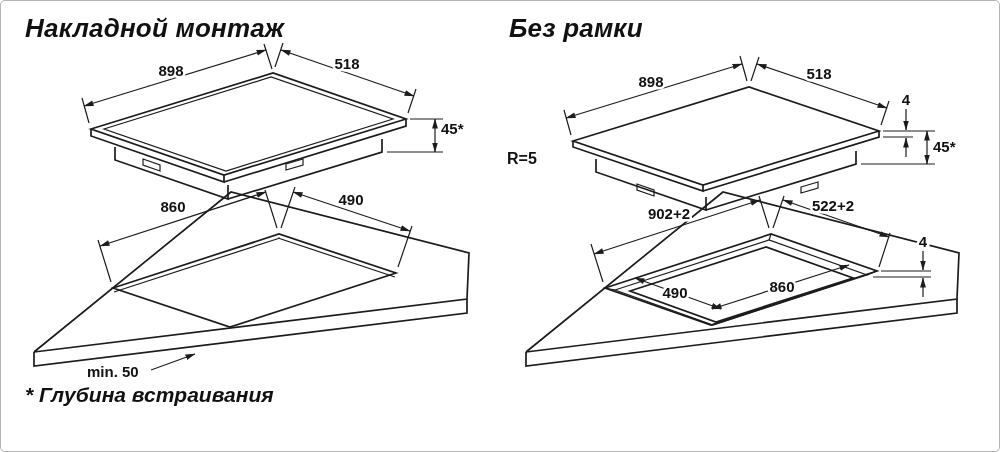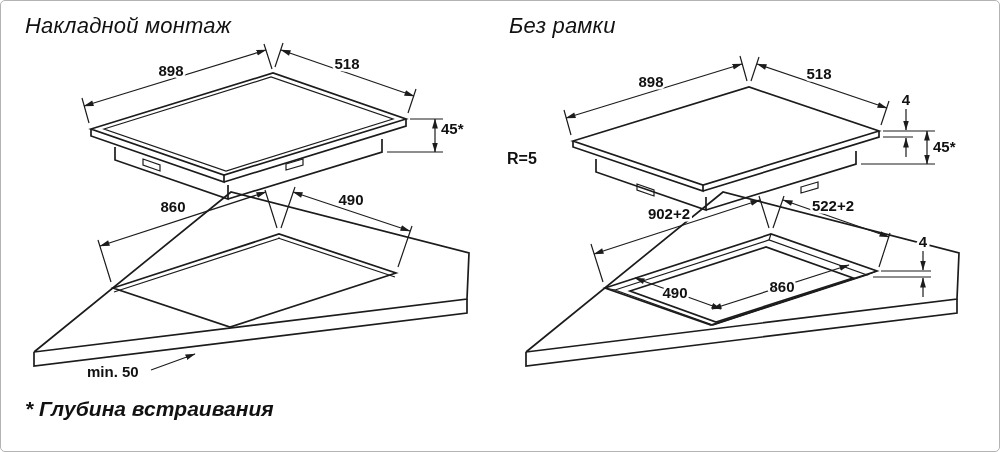--- a/index.html
+++ b/index.html
@@ -1,20 +1,20 @@
 <!DOCTYPE html>
 <html><head>
 <meta charset="utf-8">
 <style>
   html,body{margin:0;padding:0;background:#fff;}
   .stage{position:relative;width:1000px;height:452px;background:#fff;border:1px solid #b3b3b3;border-radius:5px;box-sizing:border-box;overflow:hidden;font-family:"Liberation Sans",sans-serif;color:#111;}
-  .title{position:absolute;font-style:italic;font-weight:400;font-size:22px;letter-spacing:.2px;}
+  .title{position:absolute;font-style:italic;font-weight:700;font-size:26px;letter-spacing:.2px;}
   #t-left{left:24px;top:12px;}
   #t-right{left:508px;top:12px;}
-  .footnote{position:absolute;left:24px;top:396px;font-style:italic;font-weight:700;font-size:21px;}
+  .footnote{position:absolute;left:24px;top:382px;font-style:italic;font-weight:700;font-size:21px;}
   svg{position:absolute;left:0;top:0;}
   .ln{fill:none;stroke:#1c1c1c;stroke-width:1.7;stroke-linejoin:miter;}
   .thin{fill:none;stroke:#1c1c1c;stroke-width:1.2;}
   .dimtext{font:700 15px "Liberation Sans",sans-serif;fill:#111;paint-order:stroke fill;stroke:#fff;stroke-width:5px;stroke-linejoin:round;}
   .rlabel{font:700 16px "Liberation Sans",sans-serif;fill:#111;}
 </style>
 </head>
 <body>
 
 <div class="stage">

